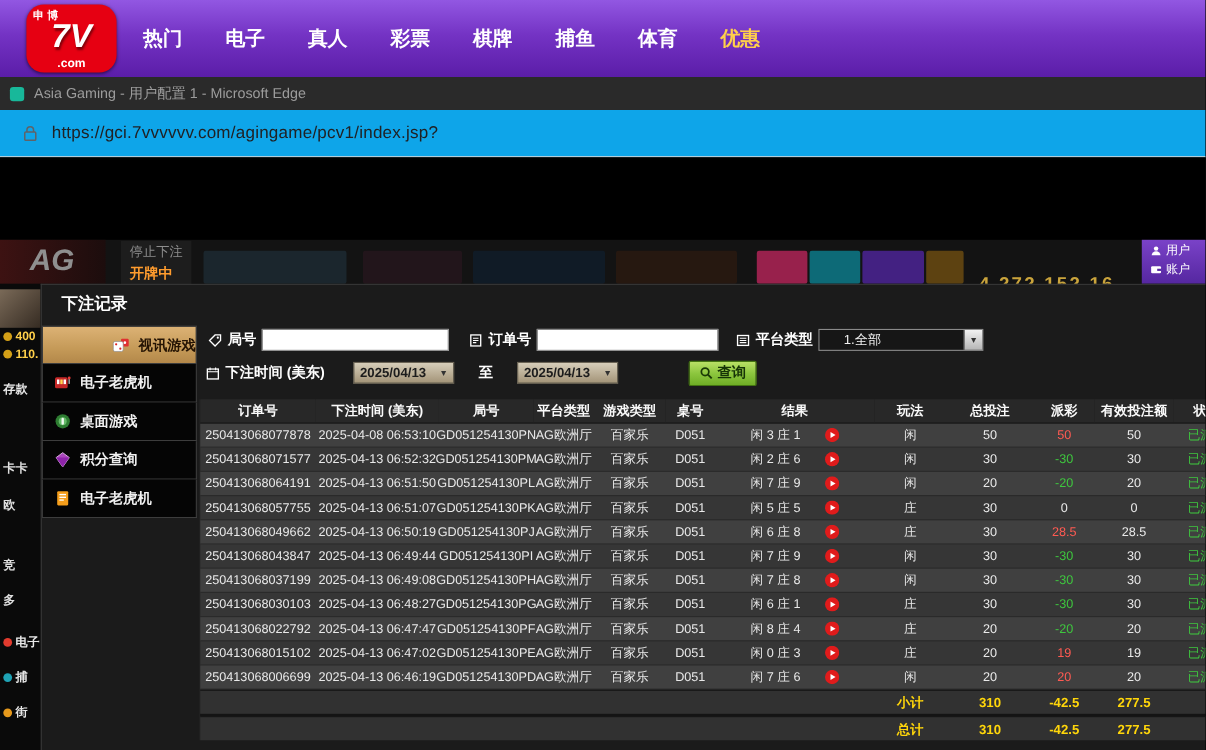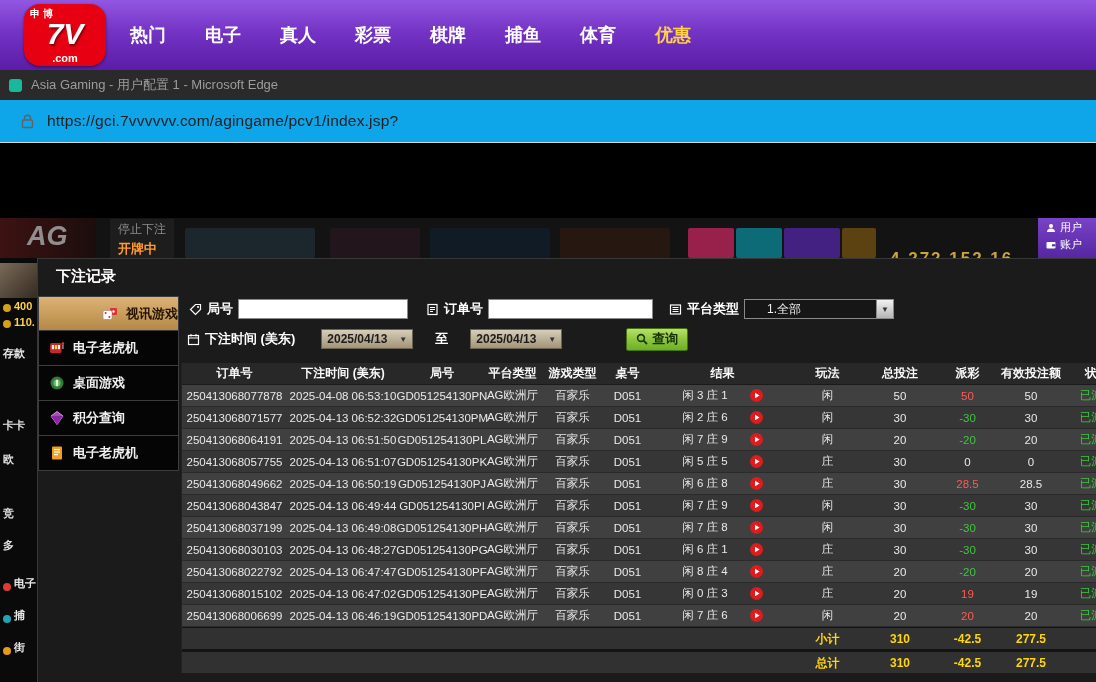--- a/index.html
+++ b/index.html
@@ -42,21 +42,21 @@
   .jackpot{position:absolute;left:878px;top:3px;font-size:26px;font-weight:bold;color:#8f8f8f;letter-spacing:3px;}
   .jackpot-val{position:absolute;left:890px;top:31px;font-size:17px;font-weight:bold;color:#caa43c;letter-spacing:2px;}
   .right-panel{position:absolute;right:0;top:0;width:58px;height:40px;
     background:linear-gradient(180deg,#7a42c8,#5527a0);padding:3px 0 0 8px;}
   .rp-item{display:flex;align-items:center;gap:4px;color:#fff;font-size:11px;height:13px;margin-bottom:4px;cursor:pointer;}
   .rp-icon{display:flex;width:10px;}
 
   #bg-left{position:absolute;left:0;top:115px;width:37px;height:424px;background:#0a0a0a;overflow:hidden;z-index:1;}
   .avatar{position:absolute;left:0;top:5px;width:37px;height:35px;background:linear-gradient(135deg,#7a6a58,#352b22);}
   .bl-item{position:absolute;left:3px;font-size:11px;font-weight:bold;white-space:nowrap;
-    display:flex;align-items:flex-end;gap:3px;}
+    display:flex;align-items:center;gap:3px;}
   .bl-dot{width:8px;height:8px;border-radius:50%;flex-shrink:0;}
 
   
   #modal{position:absolute;left:37px;top:115px;width:1059px;height:424px;background:#1b1b1b;
     border:1px solid #383838;border-right:none;border-bottom:none;overflow:hidden;z-index:10;}
   .modal-title{position:absolute;left:18px;top:8px;color:#fff;font-size:15px;font-weight:bold;}
 
   .side{position:absolute;left:0;top:37px;width:141px;}
   .side-item{height:35px;border:1px solid #3d3d3d;border-top:none;background:#050505;color:#f0f0f0;
     font-size:13px;font-weight:bold;display:flex;align-items:center;padding-left:10px;gap:8px;cursor:pointer;}

